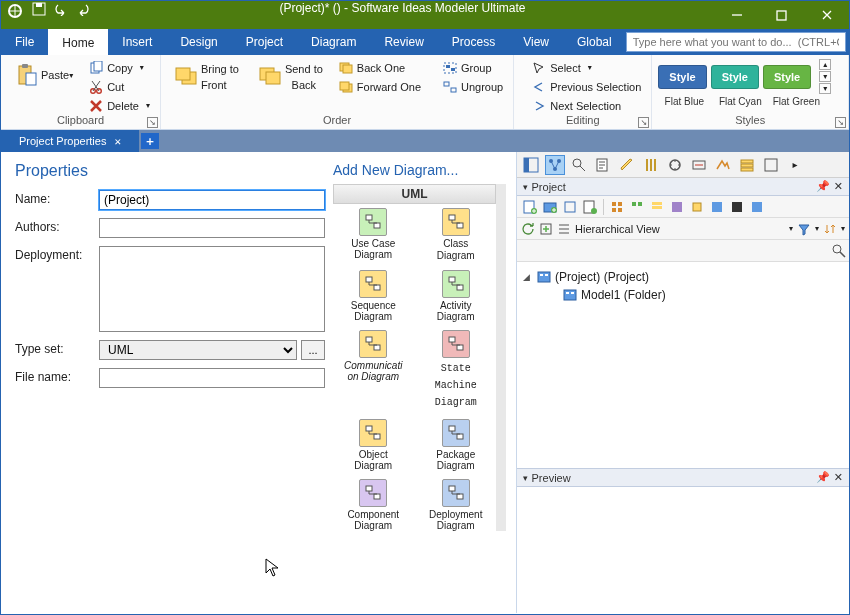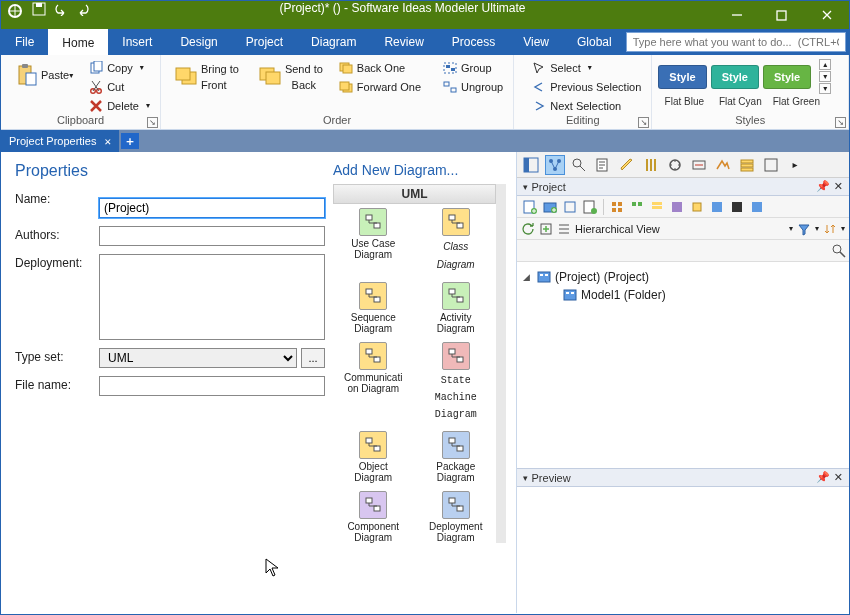--- a/index.html
+++ b/index.html
@@ -33,35 +33,35 @@
 .styles-body{display:flex;gap:4px;align-items:center;}
 .stylebtn{height:24px;padding:0 10px;border-radius:3px;color:#fff;font-weight:bold;font-size:11px;display:flex;align-items:center;border:1px solid rgba(0,0,0,.2);}
 .stylebtn.flatblue{background:#3a6fb5;}
 .stylebtn.flatcyan{background:#2fb39b;}
 .stylebtn.flatgreen{background:#67b544;}
 .stylelabel{font-size:10px;text-align:center;color:#333;}
 .style-col{display:flex;flex-direction:column;align-items:center;gap:2px;}
 .styles-rows{display:flex;flex-direction:column;gap:2px;}
 
 .tabstrip{height:22px;background:#6e8bb3;display:flex;align-items:center;}
-.tabitem{background:#2563b1;color:#fff;height:22px;display:flex;align-items:center;padding:0 8px;font-size:11px;gap:8px;}
+.tabitem{background:#2563b1;color:#fff;height:22px;display:flex;align-items:center;padding:0 18px;font-size:11px;gap:8px;}
 .tabclose{font-family:monospace;}
 .plus{width:18px;height:16px;background:#2167c9;color:#fff;display:flex;align-items:center;justify-content:center;margin-left:2px;font-weight:bold;}
 
 .workarea{display:flex;height:calc(615px - 28px - 26px - 75px - 22px - 3px);}
 .leftpane{width:515px;padding:10px 10px 4px 14px;display:flex;gap:8px;}
 .prop-col{width:310px;}
 .prop-col h2{color:#2563b1;font-size:16px;font-weight:500;margin-bottom:10px;}
 .frow{display:flex;align-items:flex-start;margin-bottom:8px;justify-content:space-between;}
 .frow label{width:84px;font-size:12px;padding-top:2px;}
 .frow input[type=text],.frow select{flex:1;height:20px;border:1px solid #888;font-size:12px;padding:0 4px;}
 .frow textarea{flex:1;height:86px;border:1px solid #888;resize:none;font-size:12px;}
 .setbtn{width:70px;height:20px;border:1px solid #888;background:#f2f2f2;font-size:11px;}
 .dotbtn{width:24px;height:20px;border:1px solid #888;background:#f2f2f2;margin-left:4px;font-size:11px;}
-.nameinput{border:1px solid #2a7fe0 !important;outline:1px solid #55aaff;margin-top:8px;}
+.nameinput{border:1px solid #2a7fe0 !important;outline:1px solid #55aaff;}
 
 .diagcol{flex:1;}
 .diagcol h3{color:#2563b1;font-size:14px;font-weight:500;margin-bottom:6px;}
 .diaghead{background:linear-gradient(#f4f4f4,#dedede);height:20px;border:1px solid #ccc;text-align:center;font-weight:bold;font-size:12px;line-height:18px;color:#333;margin-bottom:4px;}
 .diaggrid{display:grid;grid-template-columns:1fr 1fr;gap:8px 2px;overflow:hidden;}
 .diagcell{display:flex;flex-direction:column;align-items:center;font-size:10px;text-align:center;}
 .diagicon{width:28px;height:28px;border:1px solid #999;border-radius:2px;margin-bottom:2px;display:flex;align-items:center;justify-content:center;}
 .diagscroll{width:10px;background:#e8e8e8;}
 
 .rightpane{flex:1;border-left:1px solid #c9d7ea;display:flex;flex-direction:column;}
@@ -390,21 +390,21 @@
 Diagram</div>
               </div>
               <div class="diagcell">
                 <div class="diagicon" style="background: rgb(255, 224, 138);">
                   <svg width="18" height="18">
                     <rect x="2" y="2" width="6" height="5" fill="#fff" stroke="#555"></rect>
                     <rect x="10" y="10" width="6" height="5" fill="#fff" stroke="#555"></rect>
                     <path d="M5 7v3h8" stroke="#555" fill="none"></path>
                   </svg>
                 </div>
-                <div style="white-space: pre; line-height: 18px; font-style: italic;">Class
+                <div style="white-space: pre; line-height: 12px;">Class
 Diagram</div>
               </div>
               <div class="diagcell">
                 <div class="diagicon" style="background: rgb(255, 224, 138);">
                   <svg width="18" height="18">
                     <rect x="2" y="2" width="6" height="5" fill="#fff" stroke="#555"></rect>
                     <rect x="10" y="10" width="6" height="5" fill="#fff" stroke="#555"></rect>
                     <path d="M5 7v3h8" stroke="#555" fill="none"></path>
                   </svg>
                 </div>
@@ -423,21 +423,21 @@
 Diagram</div>
               </div>
               <div class="diagcell">
                 <div class="diagicon" style="background: rgb(255, 224, 138);">
                   <svg width="18" height="18">
                     <rect x="2" y="2" width="6" height="5" fill="#fff" stroke="#555"></rect>
                     <rect x="10" y="10" width="6" height="5" fill="#fff" stroke="#555"></rect>
                     <path d="M5 7v3h8" stroke="#555" fill="none"></path>
                   </svg>
                 </div>
-                <div style="white-space: pre; line-height: 11px;">Communicati
+                <div style="white-space: pre; line-height: 11px; font-style: italic;">Communicati
 on Diagram</div>
               </div>
               <div class="diagcell">
                 <div class="diagicon" style="background: rgb(240, 185, 185);">
                   <svg width="18" height="18">
                     <rect x="2" y="2" width="6" height="5" fill="#fff" stroke="#555"></rect>
                     <rect x="10" y="10" width="6" height="5" fill="#fff" stroke="#555"></rect>
                     <path d="M5 7v3h8" stroke="#555" fill="none"></path>
                   </svg>
                 </div>

